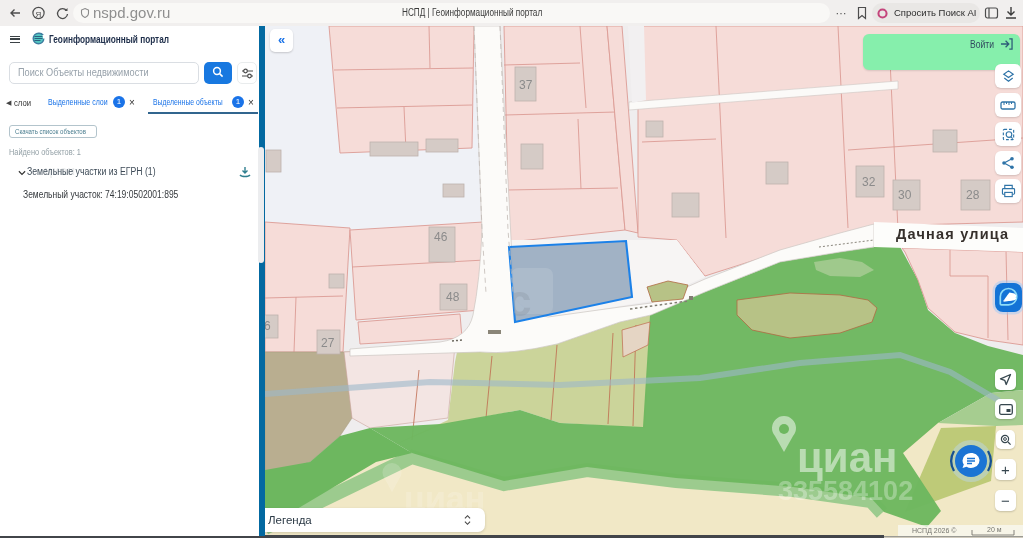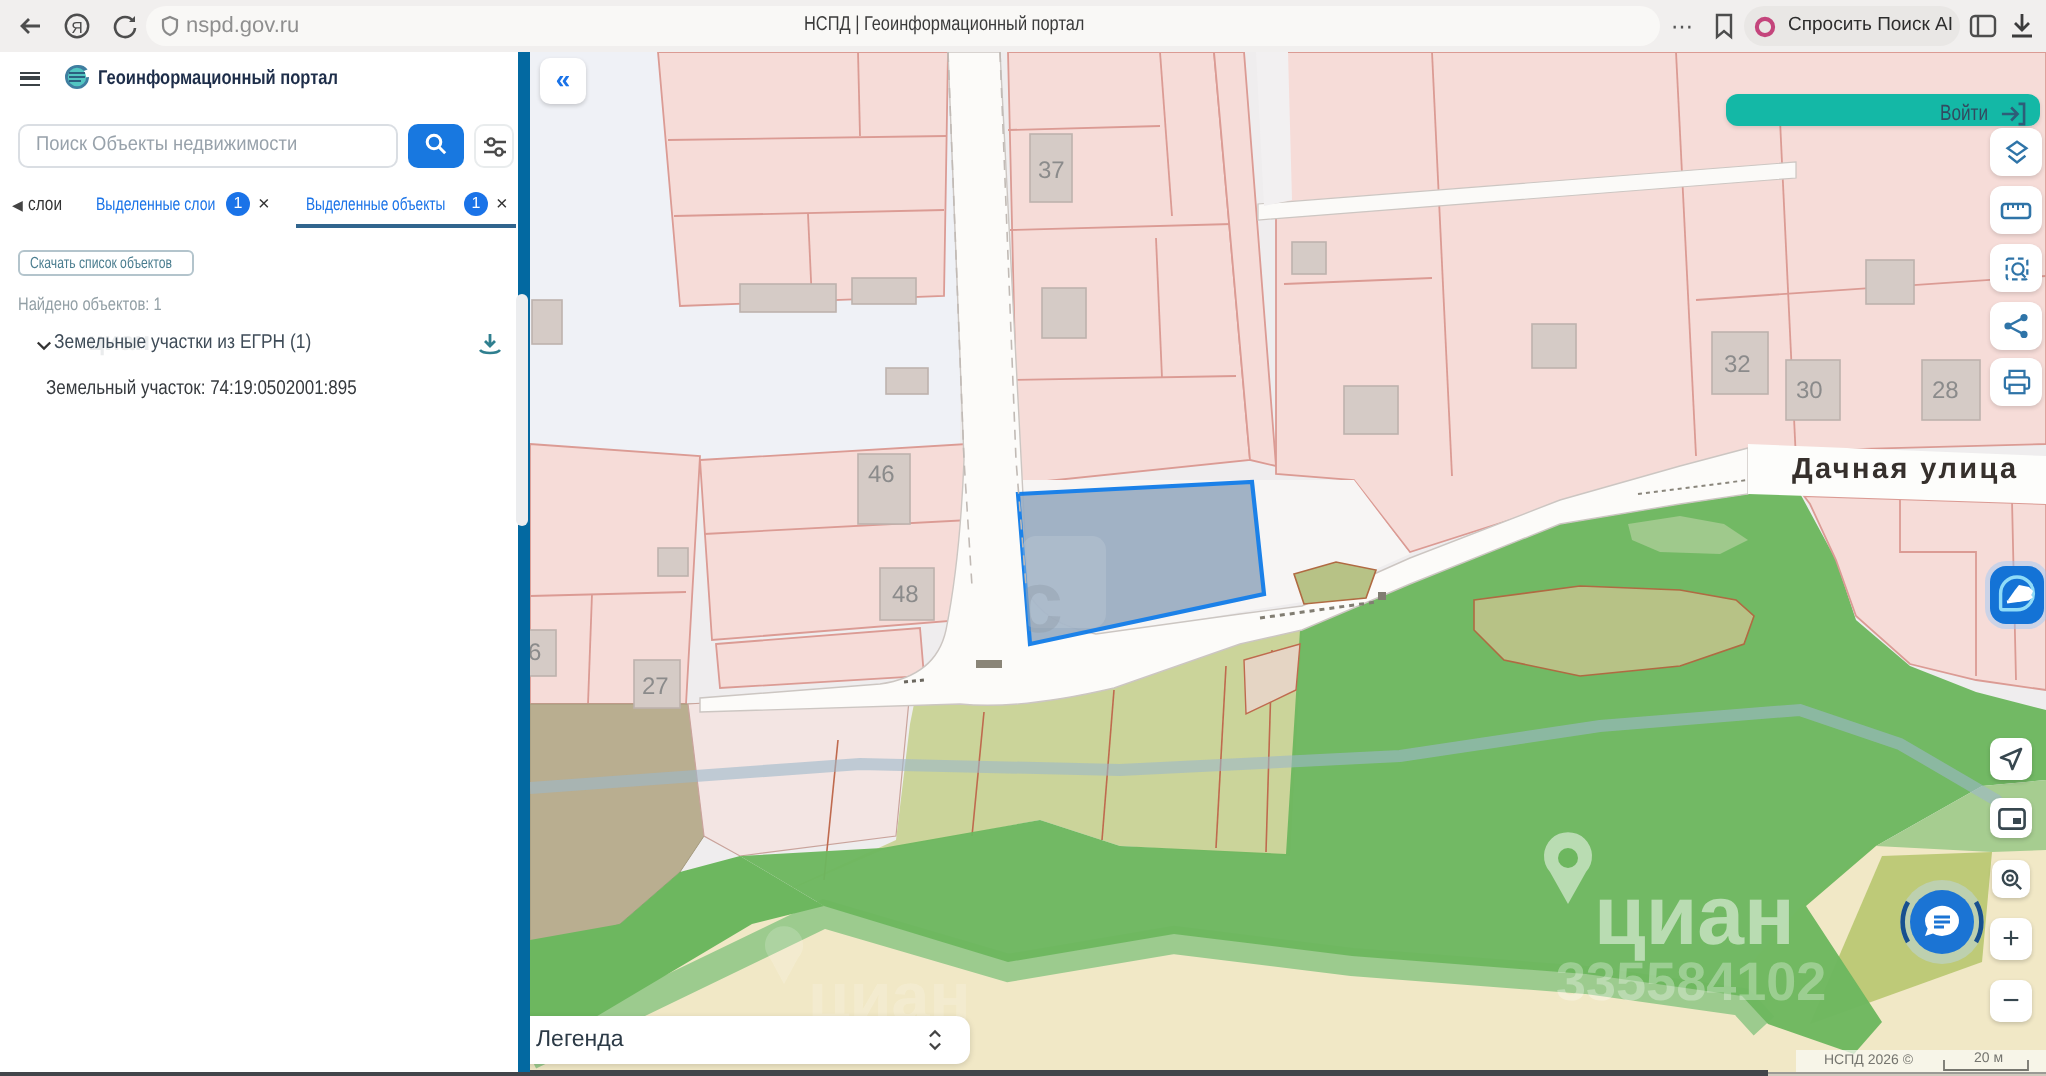--- a/index.html
+++ b/index.html
@@ -4,21 +4,21 @@
 <style>
   * { margin:0; padding:0; box-sizing:border-box; }
   html,body { width:1023px; height:538px; overflow:hidden; }
   body { font-family:"Liberation Sans", sans-serif; position:relative; background:#fff; }
   #stage { position:absolute; left:0; top:0; width:1023px; height:538px; overflow:hidden; }
 
   
   .topbar { position:absolute; left:0; top:0; width:1023px; height:26px; background:#f1efee; }
   .omni { position:absolute; left:73px; top:3px; width:757px; height:20px; background:#f9f8f6; border-radius:10px; }
   .tb-ic { position:absolute; top:0; height:26px; display:flex; align-items:center; justify-content:center; color:#4d4d4d; }
-  .urltxt { position:absolute; left:93px; top:0; height:26px; line-height:26px; font-size:11px; color:#8f8f8f; }
+  .urltxt { position:absolute; left:93px; top:0; height:26px; line-height:26px; font-size:15px; color:#8f8f8f; }
   .title { position:absolute; left:402px; top:0; height:26px; line-height:26px; font-size:10px; color:#3a3a3a; white-space:nowrap; transform:scaleX(0.82); transform-origin:left; }
   .alice { position:absolute; left:872px; top:3px; width:108px; height:20px; background:#e9e7e5; border-radius:10px; font-size:9.5px; color:#2d2d2d; line-height:20px; white-space:nowrap; overflow:hidden; }
 
   
   .sidebar { position:absolute; left:0; top:26px; width:265px; height:510px; background:#ffffff; border-right:6px solid #0369a1; }
   .sb-title { position:absolute; left:49px; top:8px; font-size:10px; font-weight:bold; color:#1d2d49; transform:scaleX(0.825); transform-origin:left; white-space:nowrap; }
   .burger { position:absolute; left:10px; top:10px; width:10px; height:7px; border-top:1.6px solid #3b4246; border-bottom:1.6px solid #3b4246; }
   .burger:before { content:""; position:absolute; left:0; top:1.2px; width:10px; height:1.6px; background:#3b4246; }
   .srch { position:absolute; left:9px; top:36px; width:190px; height:22px; border:1px solid #dadee3; border-radius:5px;text-decoration:underline; }
   .srch span { position:absolute; left:8px; top:0; line-height:20px; font-size:10px; color:#98a2ab; transform:scaleX(0.92); transform-origin:left; white-space:nowrap; }
@@ -31,21 +31,21 @@
   .dlbtn i { font-style:normal; display:inline-block; transform:scaleX(0.76); transform-origin:left; margin-left:5px; }
   .found { position:absolute; left:9px; top:121px; font-size:9px; color:#93a0a6; transform:scaleX(0.82); transform-origin:left; white-space:nowrap; }
   .tree1 { position:absolute; left:27px; top:140px; font-size:10px; color:#3f4c58; transform:scaleX(0.87); transform-origin:left; white-space:nowrap; }
   .tree2 { position:absolute; left:23px; top:163px; font-size:10px; color:#35393d; transform:scaleX(0.85); transform-origin:left; white-space:nowrap; }
 
   
   .map { position:absolute; left:265px; top:26px; width:758px; height:512px; }
 
   
   .collapse { position:absolute; left:270px; top:29px; width:23px; height:23px; background:#fff; border-radius:5px; box-shadow:0 1px 2px rgba(0,0,0,.18); color:#1a73e8; font-size:13px; font-weight:bold; text-align:center; line-height:22px; }
-  .login { position:absolute; left:863px; top:47px; width:157px; height:16px; background:#14b8a6; border-radius:6px; box-shadow:0 1px 2px rgba(0,0,0,.12); }
+  .login { position:absolute; left:863px; top:34px; width:157px; height:36px; background:#86efac; border-radius:6px; box-shadow:0 1px 2px rgba(0,0,0,.12); }
   .login span { position:absolute; left:107px; top:0; line-height:20px; font-size:11px; color:#324a60; transform:scaleX(0.78); transform-origin:left; }
   .tool { position:absolute; left:995px; width:26px; height:24px; background:#fff; border-radius:6px; box-shadow:0 1px 2px rgba(0,0,0,.15); display:flex; align-items:center; justify-content:center; }
   .sq { position:absolute; background:#fff; border-radius:5px; box-shadow:0 1px 2px rgba(0,0,0,.18); display:flex; align-items:center; justify-content:center; color:#37474f; }
   .legend { position:absolute; left:257px; top:508px; width:228px; height:24px; background:#fff; border-radius:7px; box-shadow:0 1px 3px rgba(0,0,0,.15); }
   .legend span { position:absolute; left:11px; top:0; line-height:24px; font-size:11.5px; color:#2c3a46; }
   .scalebox { position:absolute; left:898px; top:525px; width:125px; height:11px; background:rgba(250,249,245,.72); font-size:7px; color:#75756f; }
   .botline { position:absolute; left:0; top:535px; width:884px; height:3px; background:#42454a; }
   .botline2 { position:absolute; left:884px; top:536px; width:139px; height:2px; background:#cfcabd; border-top:1px solid #9a9a94; }
 </style>
 </head>

